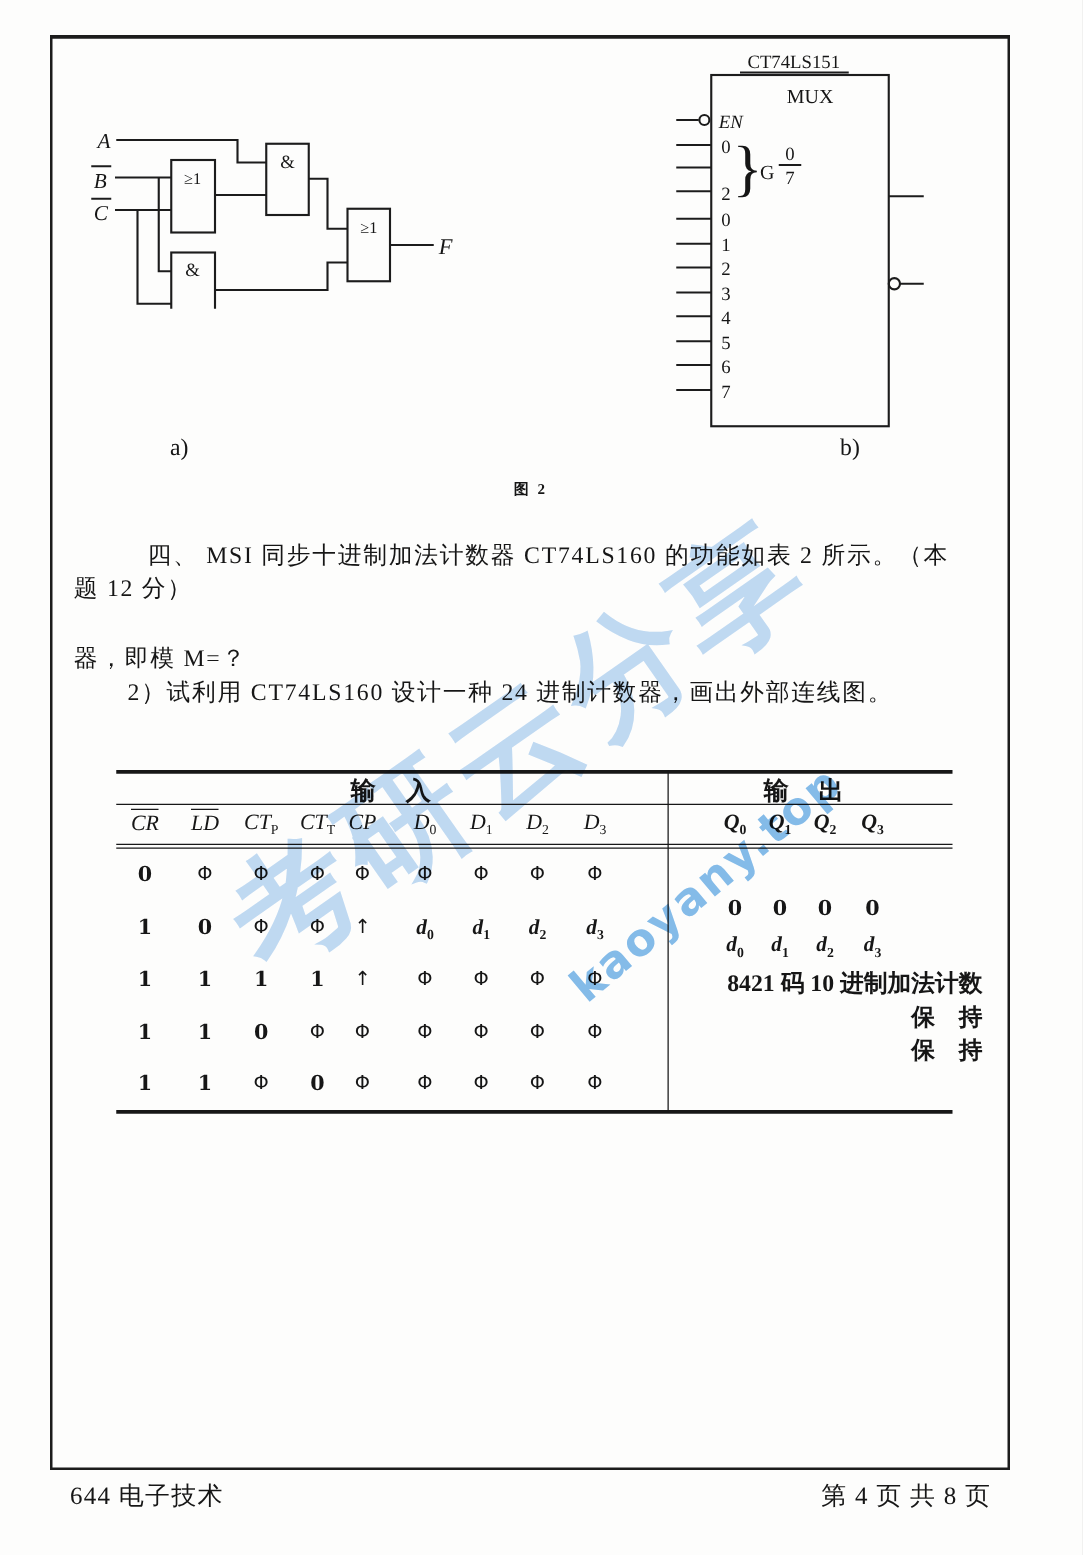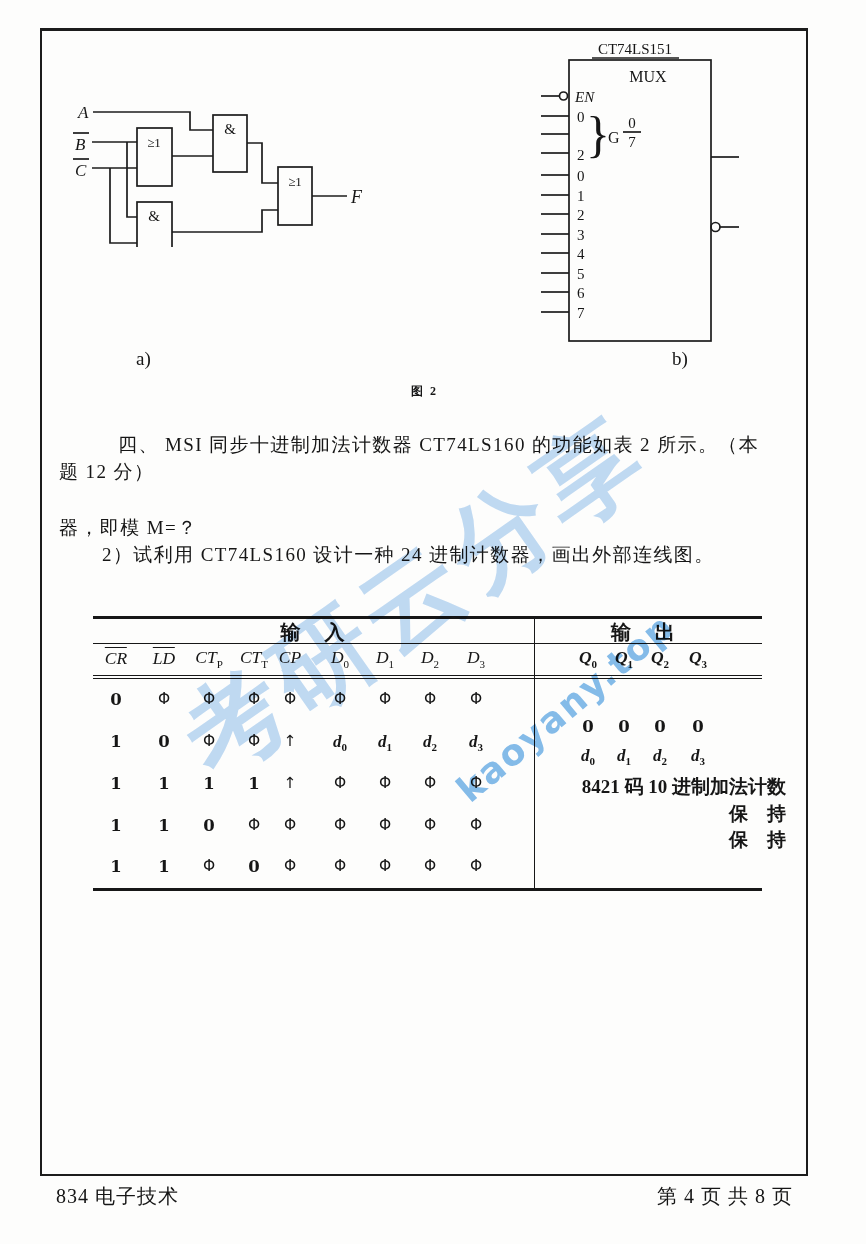--- a/index.html
+++ b/index.html
@@ -213,16 +213,16 @@
       <span class="cell dvar" style="left: 660px; top: 746px;"><span>d</span><sub>2</sub></span>
       <span class="cell dvar" style="left: 698px; top: 746px;"><span>d</span><sub>3</sub></span>
       <div class="outtext" style="top: 774px;">8421 码 10 进制加法计数</div>
       <div class="outtext" style="top: 801px;">保　持</div>
       <div class="outtext" style="top: 827px;">保　持</div>
     </div>
 
   <div class="abs wm wm-script">考研云分享</div>
   <div class="abs wm wm-site">kaoyany.top</div>
 
-  <div class="abs footer" style="left:56px;top:1183px;">834 电子技术</div>
+  <div class="abs footer" style="left:56px;top:1183px;">644 电子技术</div>
   <div class="abs footer" style="right:73px;top:1183px;">第 4 页 共 8 页</div>
 
 </div>
 
 </body></html>

